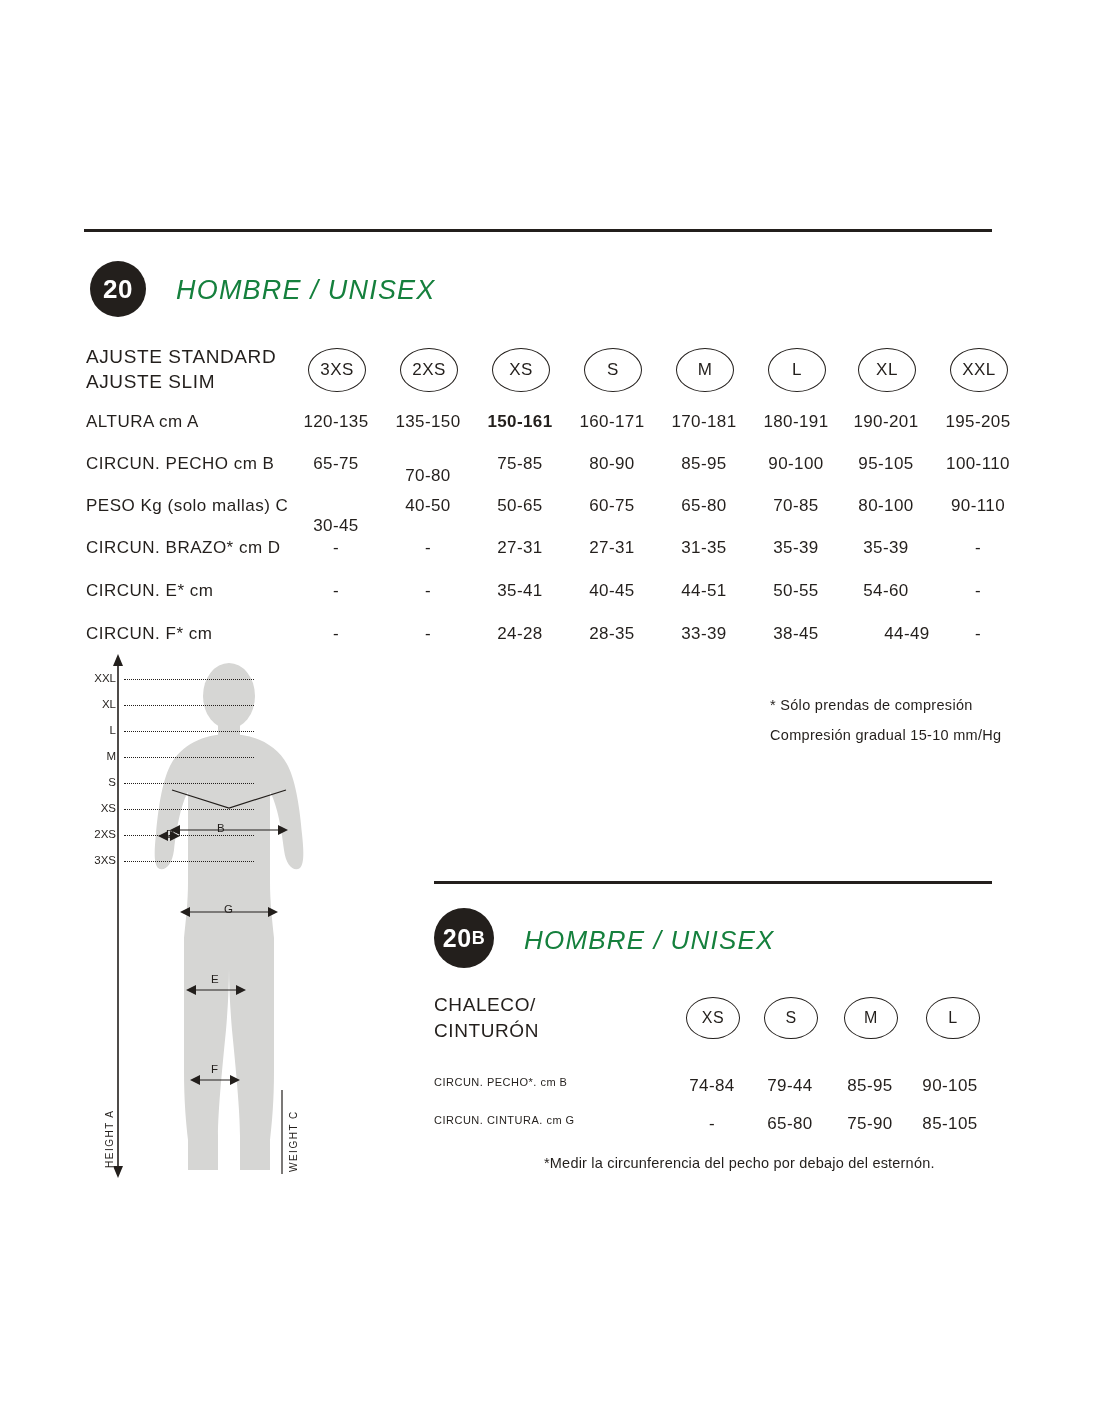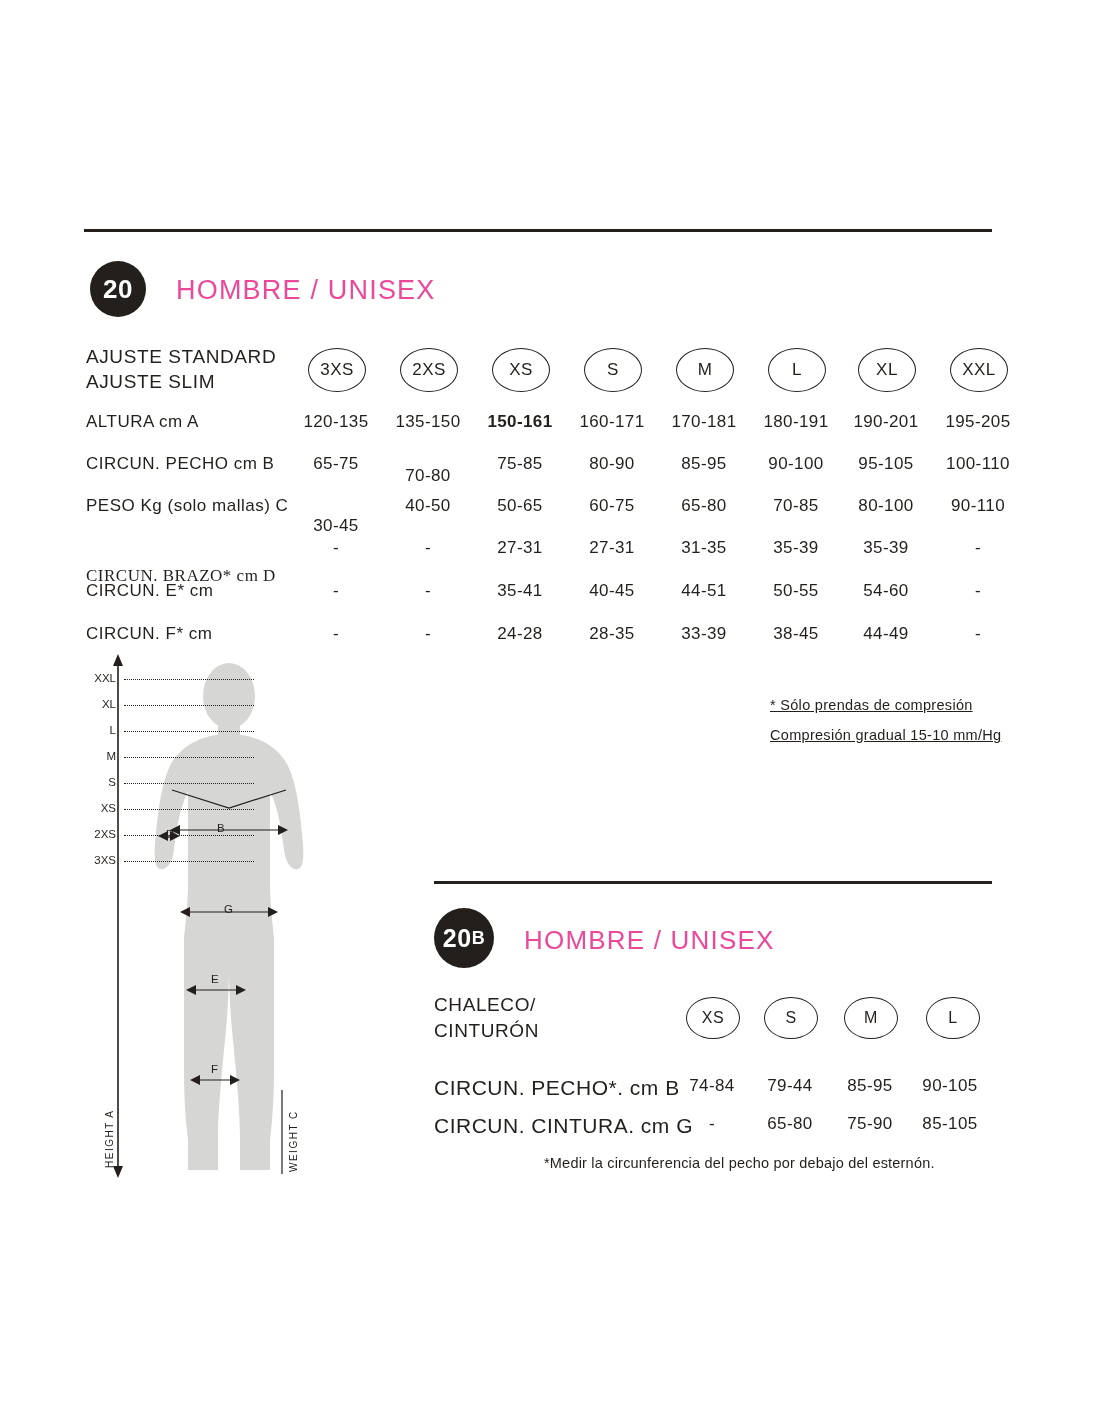--- a/index.html
+++ b/index.html
@@ -50,22 +50,23 @@
     height: 60px;
     font-size: 25px;
   }
   #badge20b .sub {
     font-size: 18px;
   }
   .section-title {
     position: absolute;
     font-size: 27px;
     letter-spacing: 1.2px;
-    color: #ec4899;
+    color: #15803d;
     white-space: nowrap;
+    font-style: italic;
   }
   #title20 { left: 176px; top: 275px; }
   #title20b { left: 524px; top: 925px; font-size: 26px; }
 
   
   .fit-label {
     position: absolute;
     left: 86px;
     top: 344px;
     font-size: 19px;
@@ -100,21 +101,20 @@
     font-size: 17px;
     letter-spacing: 0.4px;
   }
 
   
   .note {
     position: absolute;
     font-size: 14.5px;
     letter-spacing: 0.3px;
     color: #231f1c;
-    text-decoration: underline;
   }
   #note1 { left: 770px; top: 697px; }
   #note2 { left: 770px; top: 727px; }
 
   
   #figure-wrap {
     position: absolute;
     left: 84px;
     top: 650px;
     width: 340px;
@@ -173,21 +173,21 @@
     border-radius: 50%;
     display: flex;
     align-items: center;
     justify-content: center;
     font-size: 16px;
     letter-spacing: 0.5px;
   }
   .row-label-b {
     position: absolute;
     left: 434px;
-    font-size: 21px;
+    font-size: 11px;
     letter-spacing: 0.5px;
     white-space: nowrap;
   }
   .cell-b {
     position: absolute;
     width: 86px;
     text-align: center;
     font-size: 17px;
     letter-spacing: 0.4px;
   }
@@ -262,21 +262,21 @@
 <div class="row-label" style="top:496px;">PESO Kg (solo mallas) C</div>
 <div class="cell" style="left:291px; top:496px;margin-top:20px;">30-45</div>
 <div class="cell" style="left:383px; top:496px;">40-50</div>
 <div class="cell" style="left:475px; top:496px;">50-65</div>
 <div class="cell" style="left:567px; top:496px;">60-75</div>
 <div class="cell" style="left:659px; top:496px;">65-80</div>
 <div class="cell" style="left:751px; top:496px;">70-85</div>
 <div class="cell" style="left:841px; top:496px;">80-100</div>
 <div class="cell" style="left:933px; top:496px;">90-110</div>
 
-<div class="row-label" style="top:566px;font-family:Liberation Serif, serif;">CIRCUN. BRAZO* cm D</div>
+<div class="row-label" style="top:538px;">CIRCUN. BRAZO* cm D</div>
 <div class="cell" style="left:291px; top:538px;">-</div>
 <div class="cell" style="left:383px; top:538px;">-</div>
 <div class="cell" style="left:475px; top:538px;">27-31</div>
 <div class="cell" style="left:567px; top:538px;">27-31</div>
 <div class="cell" style="left:659px; top:538px;">31-35</div>
 <div class="cell" style="left:751px; top:538px;">35-39</div>
 <div class="cell" style="left:841px; top:538px;">35-39</div>
 <div class="cell" style="left:933px; top:538px;">-</div>
 
 <div class="row-label" style="top:581px;">CIRCUN. E* cm</div>
@@ -289,21 +289,21 @@
 <div class="cell" style="left:841px; top:581px;">54-60</div>
 <div class="cell" style="left:933px; top:581px;">-</div>
 
 <div class="row-label" style="top:624px;">CIRCUN. F* cm</div>
 <div class="cell" style="left:291px; top:624px;">-</div>
 <div class="cell" style="left:383px; top:624px;">-</div>
 <div class="cell" style="left:475px; top:624px;">24-28</div>
 <div class="cell" style="left:567px; top:624px;">28-35</div>
 <div class="cell" style="left:659px; top:624px;">33-39</div>
 <div class="cell" style="left:751px; top:624px;">38-45</div>
-<div class="cell" style="left:841px; top:624px;">44-49</div>
+<div class="cell" style="left:862px; top:624px;">44-49</div>
 <div class="cell" style="left:933px; top:624px;">-</div>
 
 <div class="note" id="note1">* Sólo prendas de compresión</div>
 <div class="note" id="note2">Compresión gradual 15-10 mm/Hg</div>
 
 <div id="figure-wrap">
   <svg width="340" height="540" viewBox="0 0 340 540">
 
     <g fill="#d6d6d4">
 

